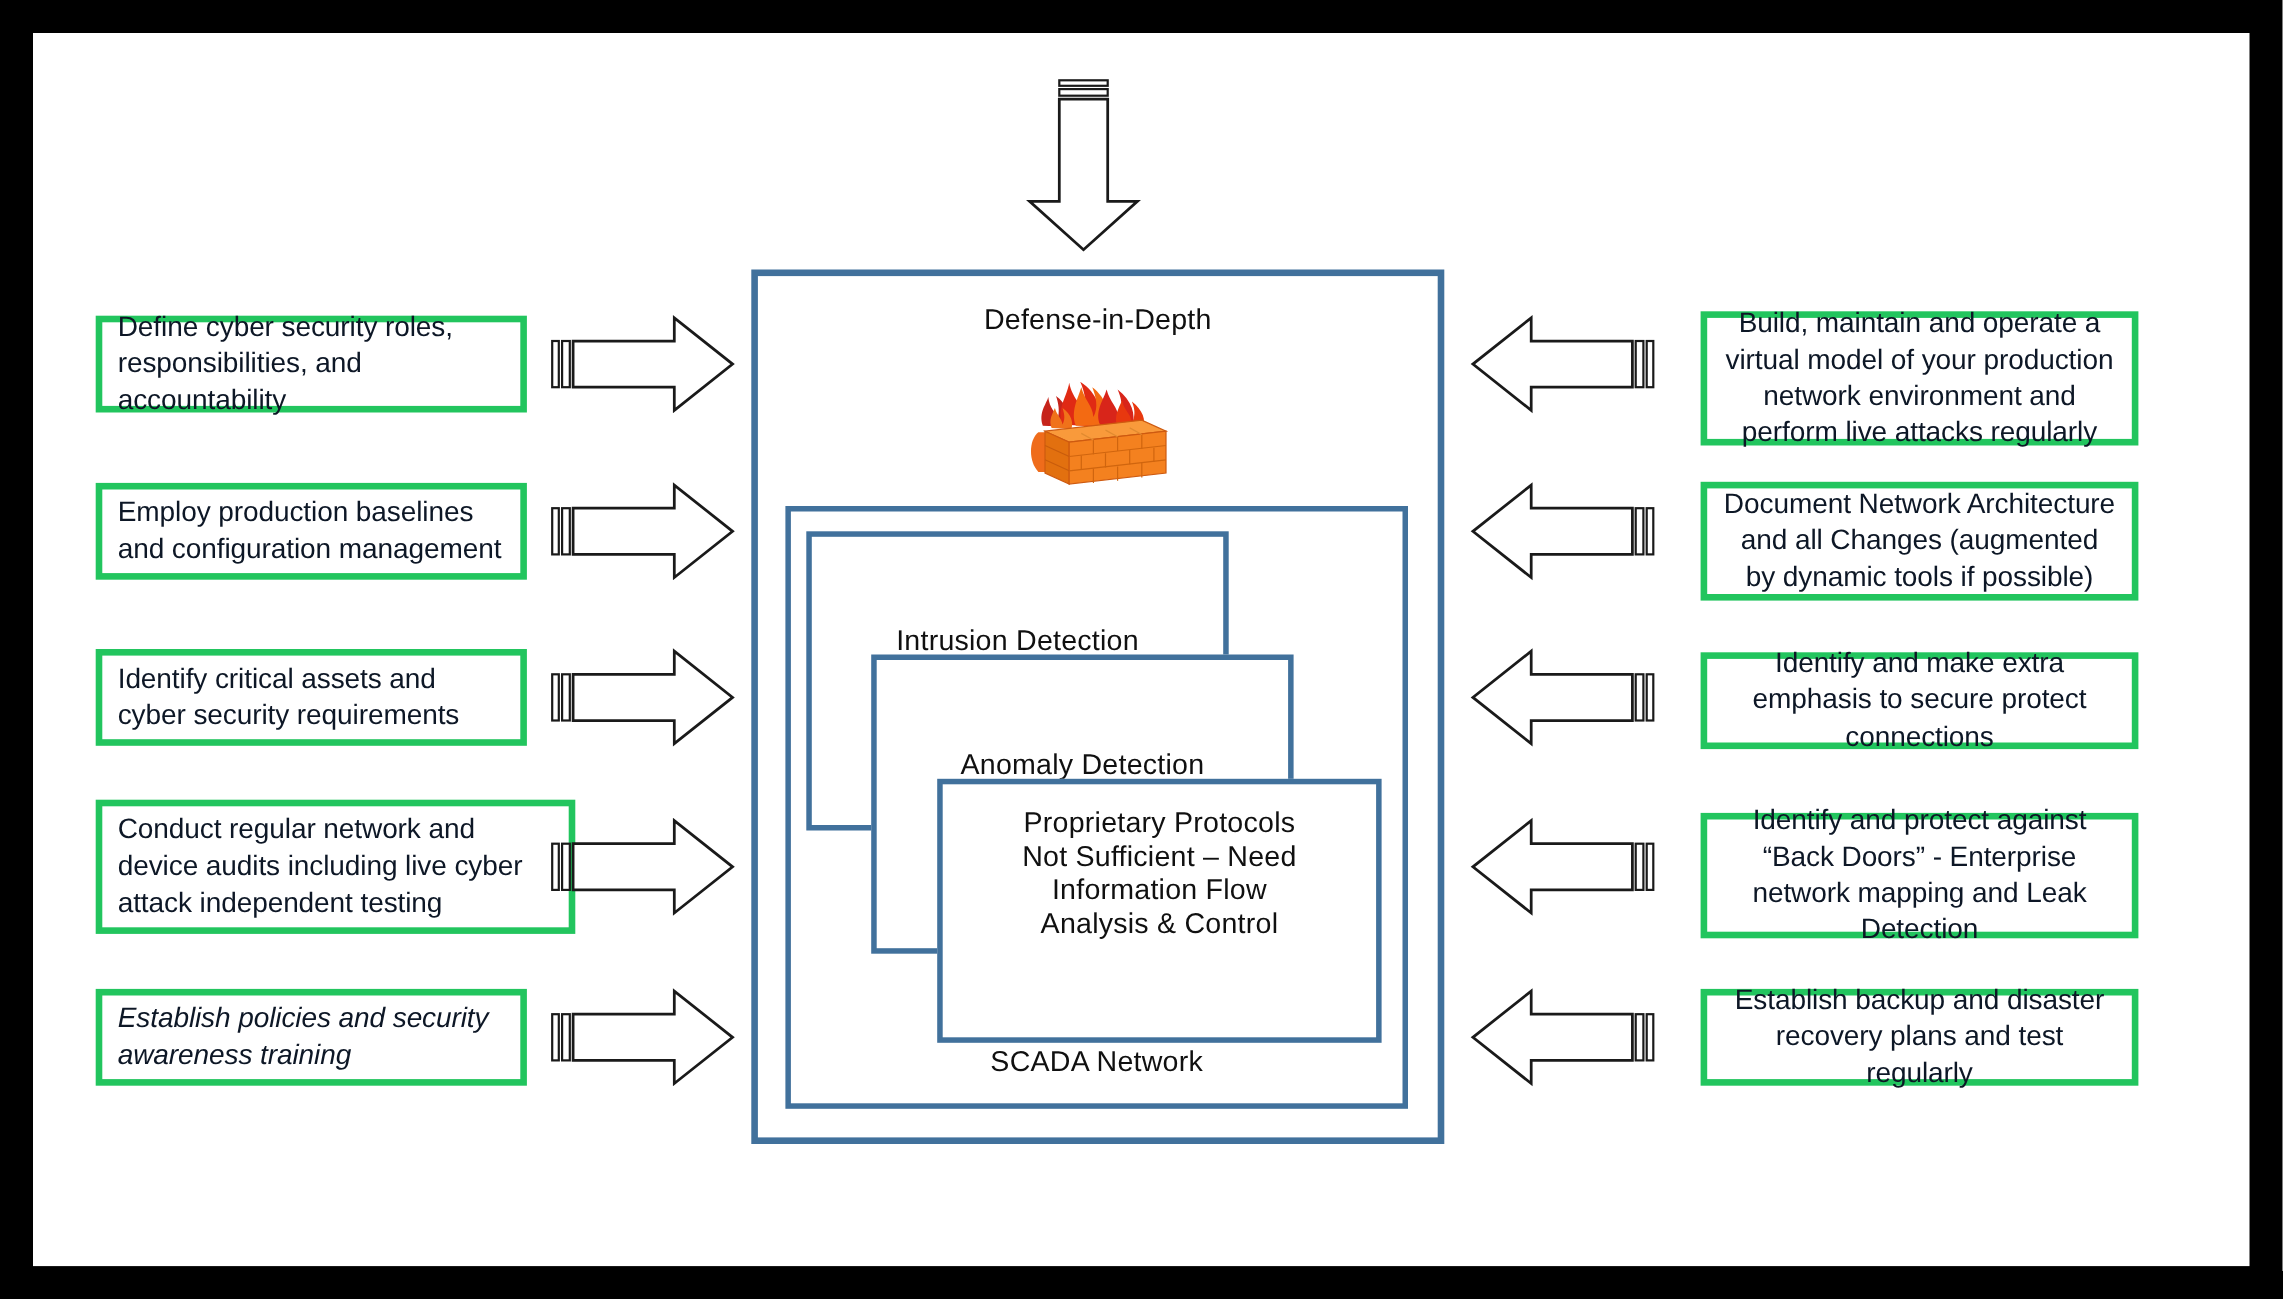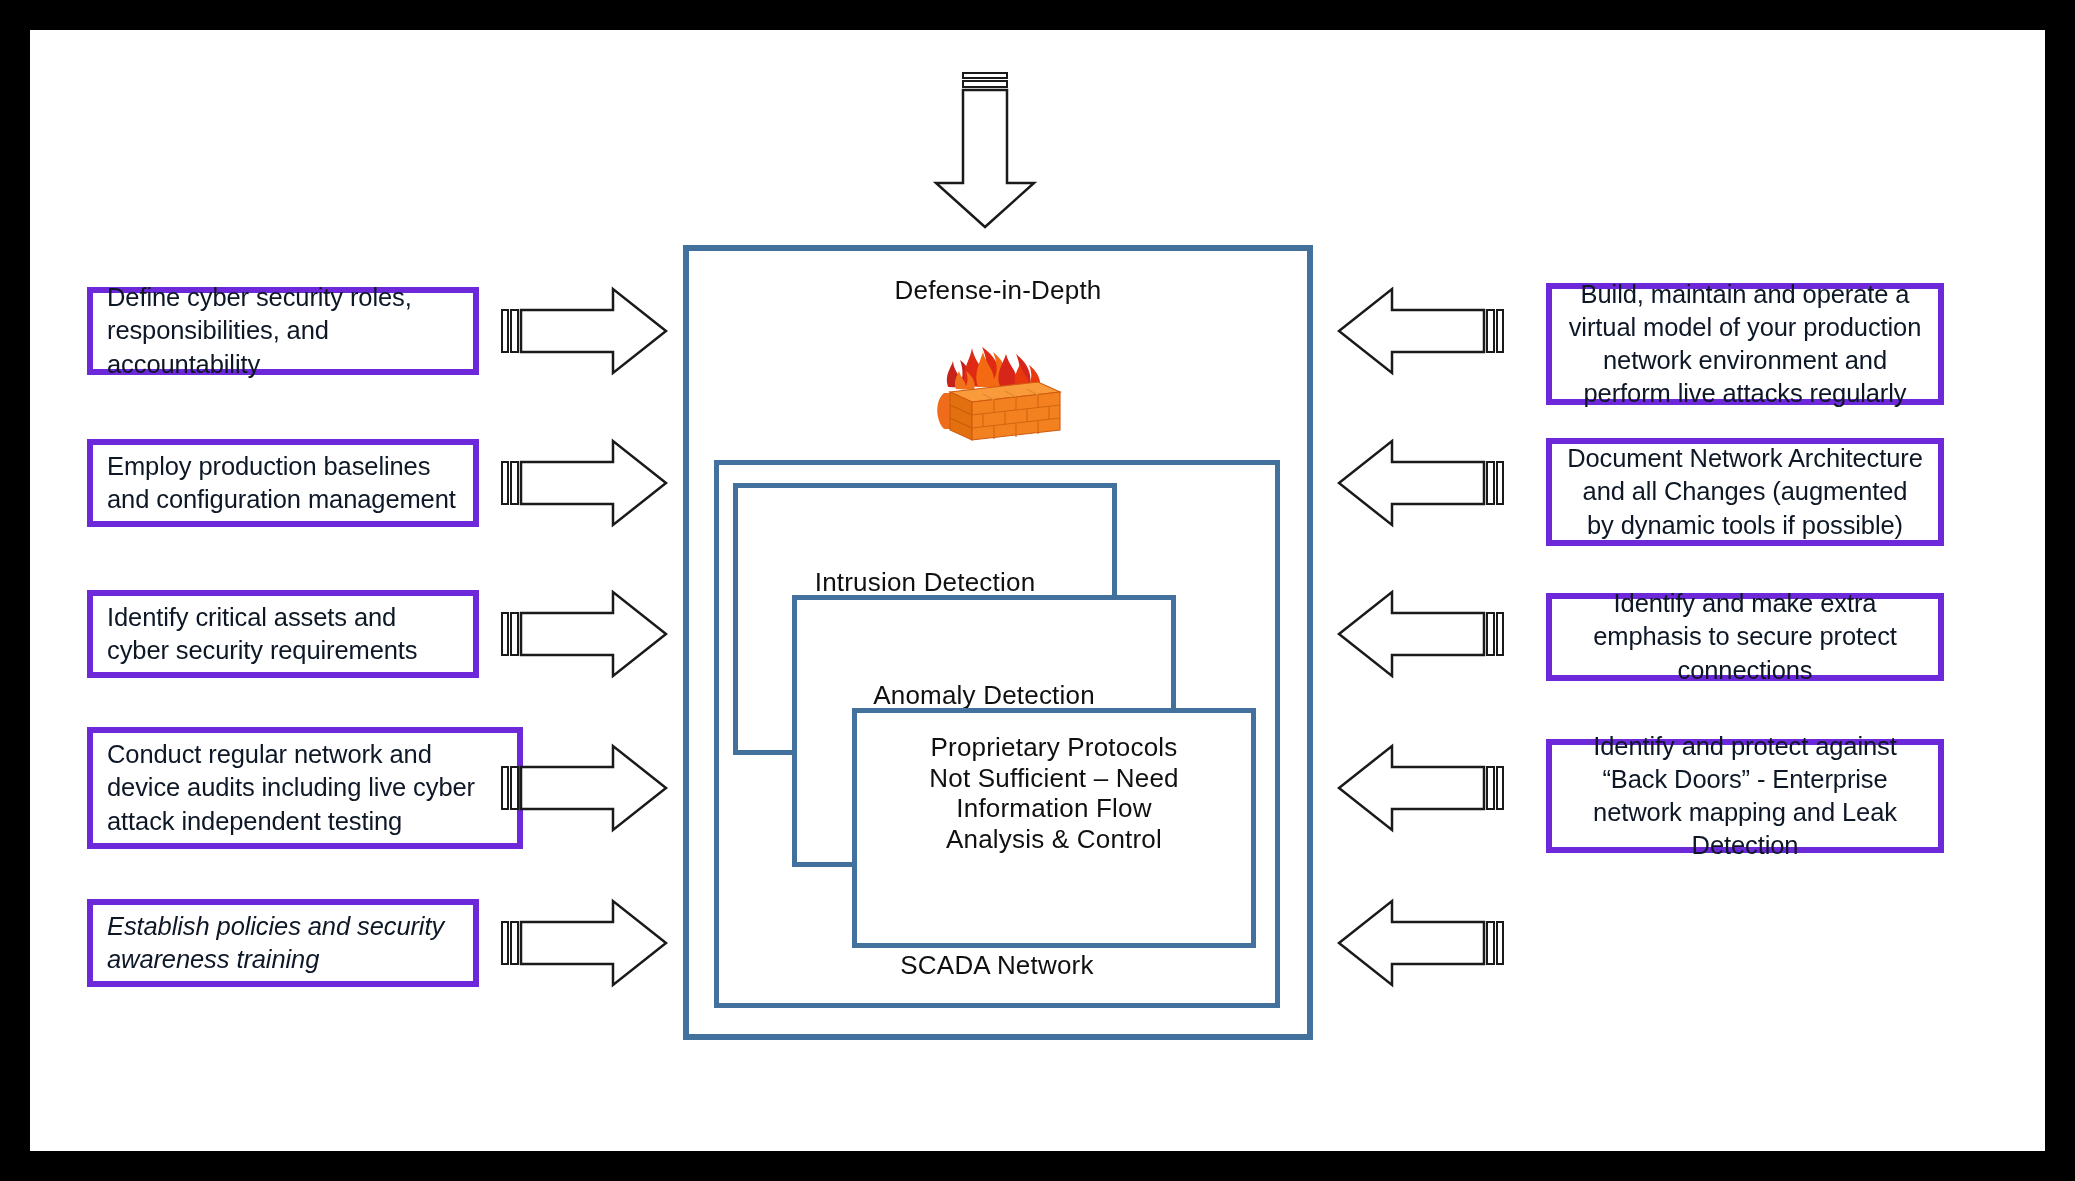--- a/index.html
+++ b/index.html
@@ -19,21 +19,21 @@
     position:absolute;
     left:0; top:0;
     width:2015px; height:1121px;
   }
 
   
   .sidebox{
     position:absolute;
     box-sizing:border-box;
     background:#ffffff;
-    border:6px solid #6d28d9;
+    border:6px solid #22c55e;
     display:flex;
     align-items:center;
     color:#0d1726;
     line-height:1.30;
     font-size:25.5px;
     letter-spacing:-0.1px;
   }
   .sidebox .txt{width:100%;padding:0 14px;}
   .left-col .txt{text-align:left;}
   .right-col .txt{text-align:center;}
@@ -249,15 +249,18 @@
     </div>
 
     <div class="sidebox right-col" style="left:1516px; top:563px; width:398px; height:88px;">
       <div class="txt">Identify and make extra emphasis to secure protect connections</div>
     </div>
 
     <div class="sidebox right-col" style="left:1516px; top:697px; width:398px; height:114px;margin-top:12px;">
       <div class="txt">Identify and protect against “Back Doors” - Enterprise network mapping and Leak Detection</div>
     </div>
 
+    <div class="sidebox right-col" style="left:1516px; top:869px; width:398px; height:88px;">
+      <div class="txt">Establish backup and disaster recovery plans and test regularly</div>
+    </div>
 
   </div>
 </div>
 
 </body></html>

